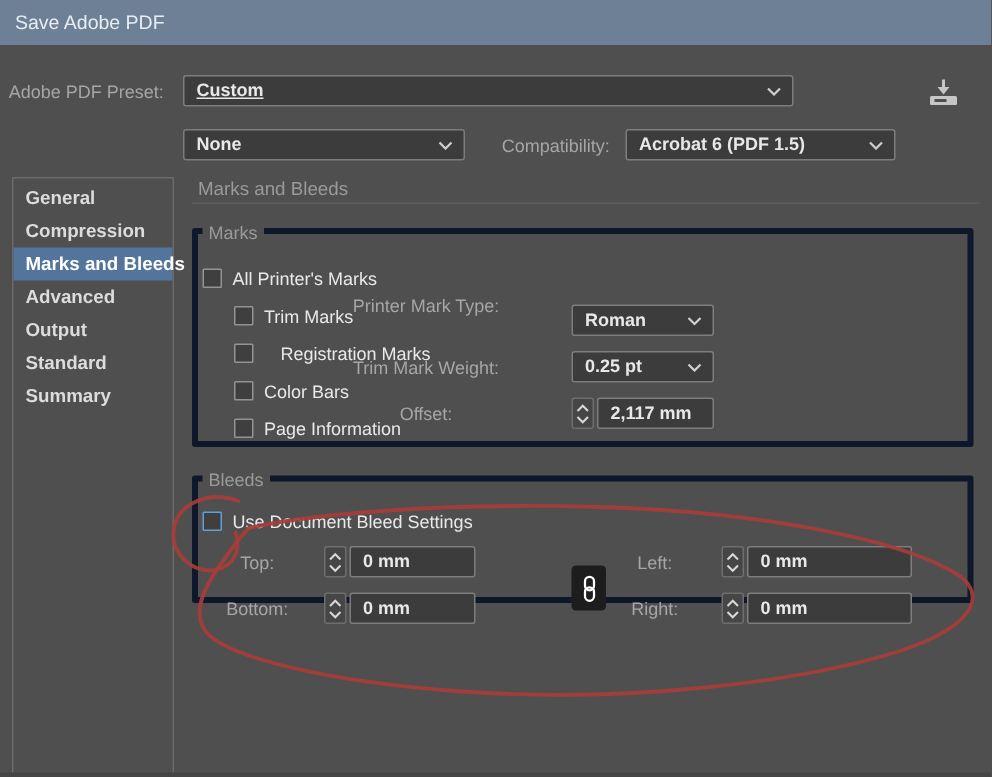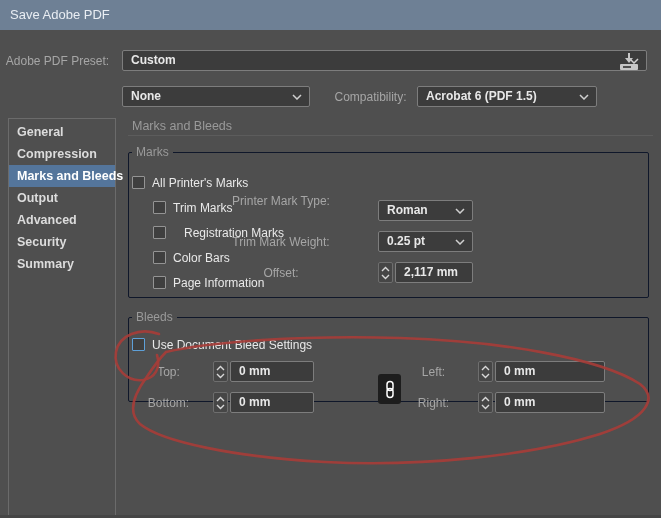--- a/index.html
+++ b/index.html
@@ -17,21 +17,21 @@
 
   .spin { position:absolute; width:15px; height:21px; background:#464646; border:1px solid #6e6e6e; border-radius:2px; display:flex; align-items:center; justify-content:center; }
 
   .sidebar { position:absolute; left:8px; top:118px; width:108px; height:399px; border:1px solid #6b6b6b; background:#4f4f4f; }
   .side-item { height:22px; line-height:22px; padding-left:8px; color:#dcdcdc; font-size:12.5px; font-weight:600; white-space:nowrap; }
   .side-item.selected { background:#54759b; color:#ffffff; }
 
   .heading { position:absolute; left:132px; top:119px; color:#9a9a9a; font-size:12.5px; }
   .heading-rule { position:absolute; left:128px; top:135px; width:525px; height:1px; background:#5c5c5c; }
 
-  .groupbox { position:absolute; border:1px solid #0f172a; border-radius:2px; }
+  .groupbox { position:absolute; border:4px solid #0f172a; border-radius:2px; }
   .legend { position:absolute; left:3px; top:-8px; background:#4f4f4f; color:#9a9a9a; font-size:12px; padding:0 4px; white-space:nowrap; }
 
   .cb { position:absolute; width:13px; height:13px; background:#3f3f3f; border:1px solid #949494; border-radius:1px; }
   .cb.blue { border-color:#5ea0d8; }
   .cb-label { position:absolute; color:#e9e9e9; font-size:12px; font-weight:normal; white-space:nowrap; }
 
   .linkbadge { position:absolute; left:249px; top:56px; width:23px; height:30px; background:#1d1d1d; border-radius:3px; display:flex; align-items:center; justify-content:center; }
 
   .dlicon { position:absolute; left:616px; top:52px; width:26px; height:20px; }
 
@@ -41,21 +41,21 @@
 </head>
 <body>
 
 <div class="dialog">
 
   <div class="titlebar">
     <span>Save Adobe PDF</span>
   </div>
 
   <div class="glabel r" style="left:0;top:54px;width:115px;">Adobe PDF Preset:</div>
-  <div class="field" style="left:122px;top:50px;width:525px;">
+  <div class="field" style="left:122px;top:50px;width:407px;text-decoration:underline;">
     <span>Custom</span>
     <svg class="chev" width="10" height="6" viewBox="0 0 10 6">
         <polyline points="1,1 5,5 9,1" fill="none" stroke="#cfcfcf" stroke-width="1.5"></polyline>
       </svg>
   </div>
   <div class="dlicon">
     <svg width="26" height="20" viewBox="0 0 26 20">
       <line x1="13" y1="1" x2="13" y2="7" stroke="#c6c6c6" stroke-width="2"></line>
       <polygon points="9,6 17,6 13,11" fill="#c6c6c6"></polygon>
       <rect x="4" y="12" width="18" height="6" rx="1" fill="#c6c6c6"></rect>
@@ -76,23 +76,23 @@
     <svg class="chev" width="10" height="6" viewBox="0 0 10 6">
         <polyline points="1,1 5,5 9,1" fill="none" stroke="#cfcfcf" stroke-width="1.5"></polyline>
       </svg>
   </div>
 
   <div class="sidebar">
     <div style="height:2px;"></div>
     <div class="side-item">General</div>
     <div class="side-item">Compression</div>
     <div class="side-item selected">Marks and Bleeds</div>
+    <div class="side-item">Advanced</div>
     <div class="side-item">Output</div>
-    <div class="side-item">Advanced</div>
-    <div class="side-item">Security</div>
+    <div class="side-item">Standard</div>
     <div class="side-item">Summary</div>
   </div>
 
   <div class="heading">Marks and Bleeds</div>
   <div class="heading-rule"></div>
 
   <div class="groupbox" style="left:128px;top:152px;width:521px;height:146px;">
     <span class="legend">Marks</span>
 
     <span class="cb" style="left:3px;top:23px;"></span>

